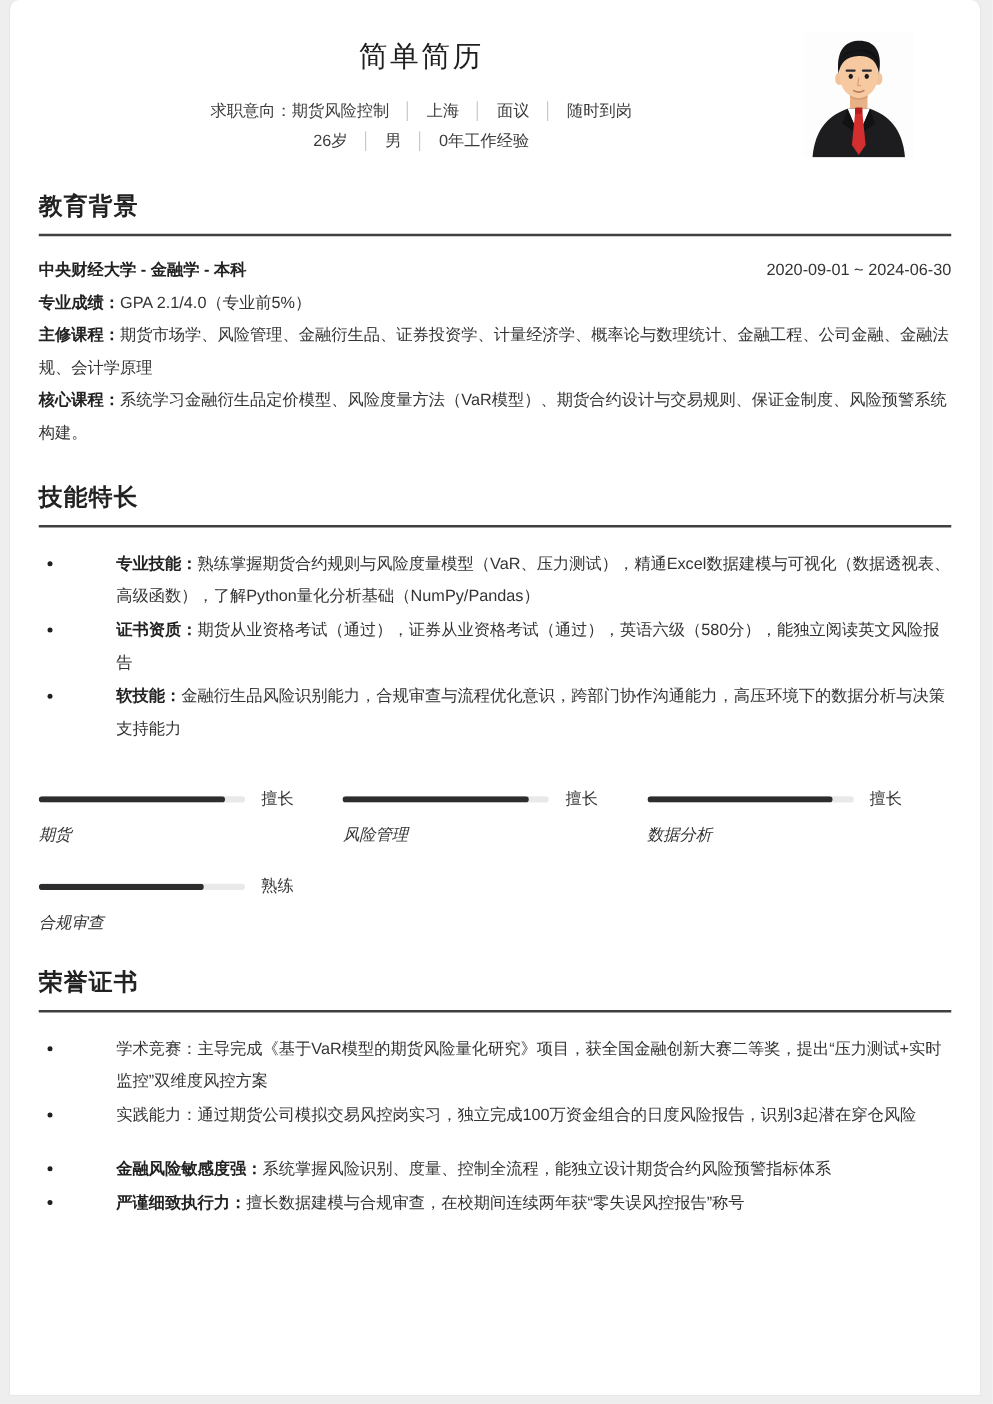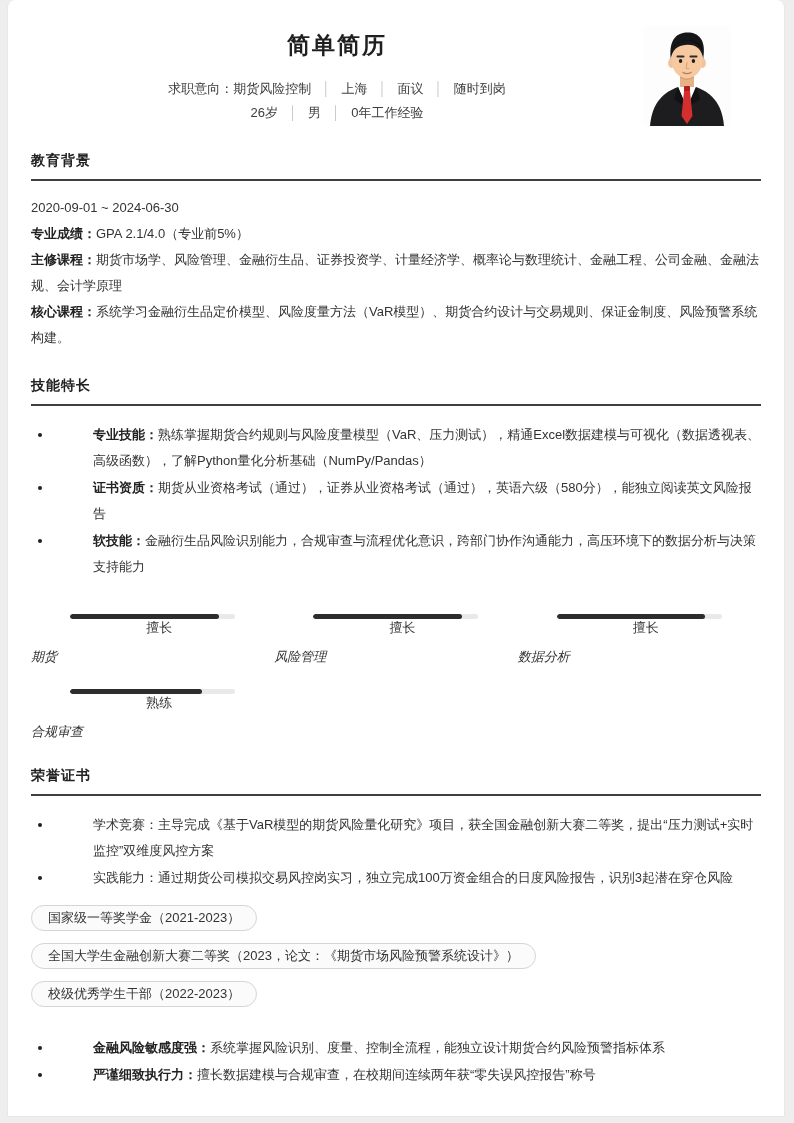--- a/index.html
+++ b/index.html
@@ -4,45 +4,45 @@
 <style>
   html,body{margin:0;padding:0;width:794px;height:1123px;overflow:hidden;
     background:#eeeeef;font-family:"Liberation Sans","DejaVu Sans",sans-serif;}
   .page{position:relative;margin:0 7px;width:778px;height:1117px;background:#ffffff;
     border:1px solid #e7e7e8;border-top:none;border-radius:8px 8px 0 0;box-sizing:border-box;}
   .content{padding:0 23px;}
 
   
   .hdr{display:flex;padding-top:26px;}
   .hdr-main{flex:1;text-align:center;padding-top:4px;}
-  .title{margin:0 0 16px 0;font-size:23px;font-weight:700;color:#1f1f1f;letter-spacing:2px;}
+  .title{margin:0 0 16px 0;font-size:23px;font-weight:400;color:#1f1f1f;letter-spacing:2px;}
   .info-line{font-size:13px;color:#3c3c3c;line-height:23.5px;text-align:center;}
   .divider{color:#c8c8c8;margin:0 11px;font-size:13px;}
   .photo{flex:none;width:88px;height:100px;margin:0 30px 0 0;overflow:hidden;background:#fdfdfd;}
   .photo svg{display:block;width:88px;height:100px;}
 
   
-  .sec-title{margin:26px 0 0 0;font-size:14px;font-weight:700;color:#222;
+  .sec-title{margin:26px 0 0 0;font-size:19px;font-weight:700;color:#222;
     border-bottom:2px solid #3f3f3f;padding-bottom:9px;letter-spacing:1px;}
   .sec-body{padding-top:6px;}
   .kv,.edu-top{font-size:13px;color:#333;line-height:26px;margin:0;}
   .edu-top{display:flex;justify-content:space-between;margin-top:8px;}
   .lbl{font-weight:700;color:#222;}
   .plain .lbl{font-weight:400;color:#333;}
 
   
   .li{display:flex;align-items:flex-start;gap:40px;}
   .dot{flex:none;width:4px;height:4px;border-radius:50%;background:#1f1f1f;margin:11px 11px 0 7px;}
   .li p{margin:0;font-size:13px;color:#333;line-height:26px;}
   .skills-list{margin-top:10px;}
   .skills-list .li{margin-bottom:1px;}
 
   
   .bars{display:grid;grid-template-columns:repeat(3,1fr);row-gap:23px;margin:34px 0 4px 0;}
-  .bar-row{display:flex;align-items:center;flex-direction:column;}
+  .bar-row{display:flex;align-items:center;}
   .bar-track{width:165px;height:5px;background:#e9e9ea;border-radius:3px;overflow:hidden;}
   .bar-fill{height:100%;background:#2d2d2f;border-radius:3px;}
   .bar-level{font-size:13px;color:#333;margin-left:13px;}
   .bar-name{font-size:13px;color:#333;margin-top:11px;font-style:italic;}
 
   
   .pills{margin-top:14px;}
   .pill{display:table;font-size:13px;color:#333;line-height:20px;padding:2px 16px;
     border:1px solid #d5d5d6;border-radius:14px;background:#fbfbfb;margin-bottom:12px;}
 </style>
@@ -97,20 +97,21 @@
 
           <path d="M40 46.5 Q44 48.8 48 46.5" stroke="#b97a5a" stroke-width="1.3" fill="none" stroke-linecap="round"></path>
         </svg>
       </div>
     </div>
 
     <section>
       <h2 class="sec-title">教育背景</h2>
       <div class="sec-body">
         <div class="edu-top">
+          <span class="lbl">中央财经大学 - 金融学 - 本科</span>
           <span>2020-09-01 ~ 2024-06-30</span>
         </div>
         <p class="kv"><span class="lbl">专业成绩：</span><span>GPA 2.1/4.0（专业前5%）</span></p>
         <p class="kv"><span class="lbl">主修课程：</span><span>期货市场学、风险管理、金融衍生品、证券投资学、计量经济学、概率论与数理统计、金融工程、公司金融、金融法规、会计学原理</span></p>
         <p class="kv"><span class="lbl">核心课程：</span><span>系统学习金融衍生品定价模型、风险度量方法（VaR模型）、期货合约设计与交易规则、保证金制度、风险预警系统构建。</span></p>
       </div>
     </section>
 
     <section>
       <h2 class="sec-title">技能特长</h2>
@@ -177,25 +178,20 @@
         <div class="skills-list">
           <div class="li plain">
             <span class="dot"></span>
             <p><span class="lbl">学术竞赛：</span><span>主导完成《基于VaR模型的期货风险量化研究》项目，获全国金融创新大赛二等奖，提出“压力测试+实时监控”双维度风控方案</span></p>
           </div>
           <div class="li plain">
             <span class="dot"></span>
             <p><span class="lbl">实践能力：</span><span>通过期货公司模拟交易风控岗实习，独立完成100万资金组合的日度风险报告，识别3起潜在穿仓风险</span></p>
           </div>
         </div>
-        <div class="pills">
-          <div class="pill">国家级一等奖学金（2021-2023）</div>
-          <div class="pill">全国大学生金融创新大赛二等奖（2023，论文：《期货市场风险预警系统设计》）</div>
-          <div class="pill">校级优秀学生干部（2022-2023）</div>
-        </div>
       </div>
     </section>
 
     <section>
       <div class="sec-body">
         <div class="skills-list">
           <div class="li">
             <span class="dot"></span>
             <p><span class="lbl">金融风险敏感度强：</span><span>系统掌握风险识别、度量、控制全流程，能独立设计期货合约风险预警指标体系</span></p>
           </div>

